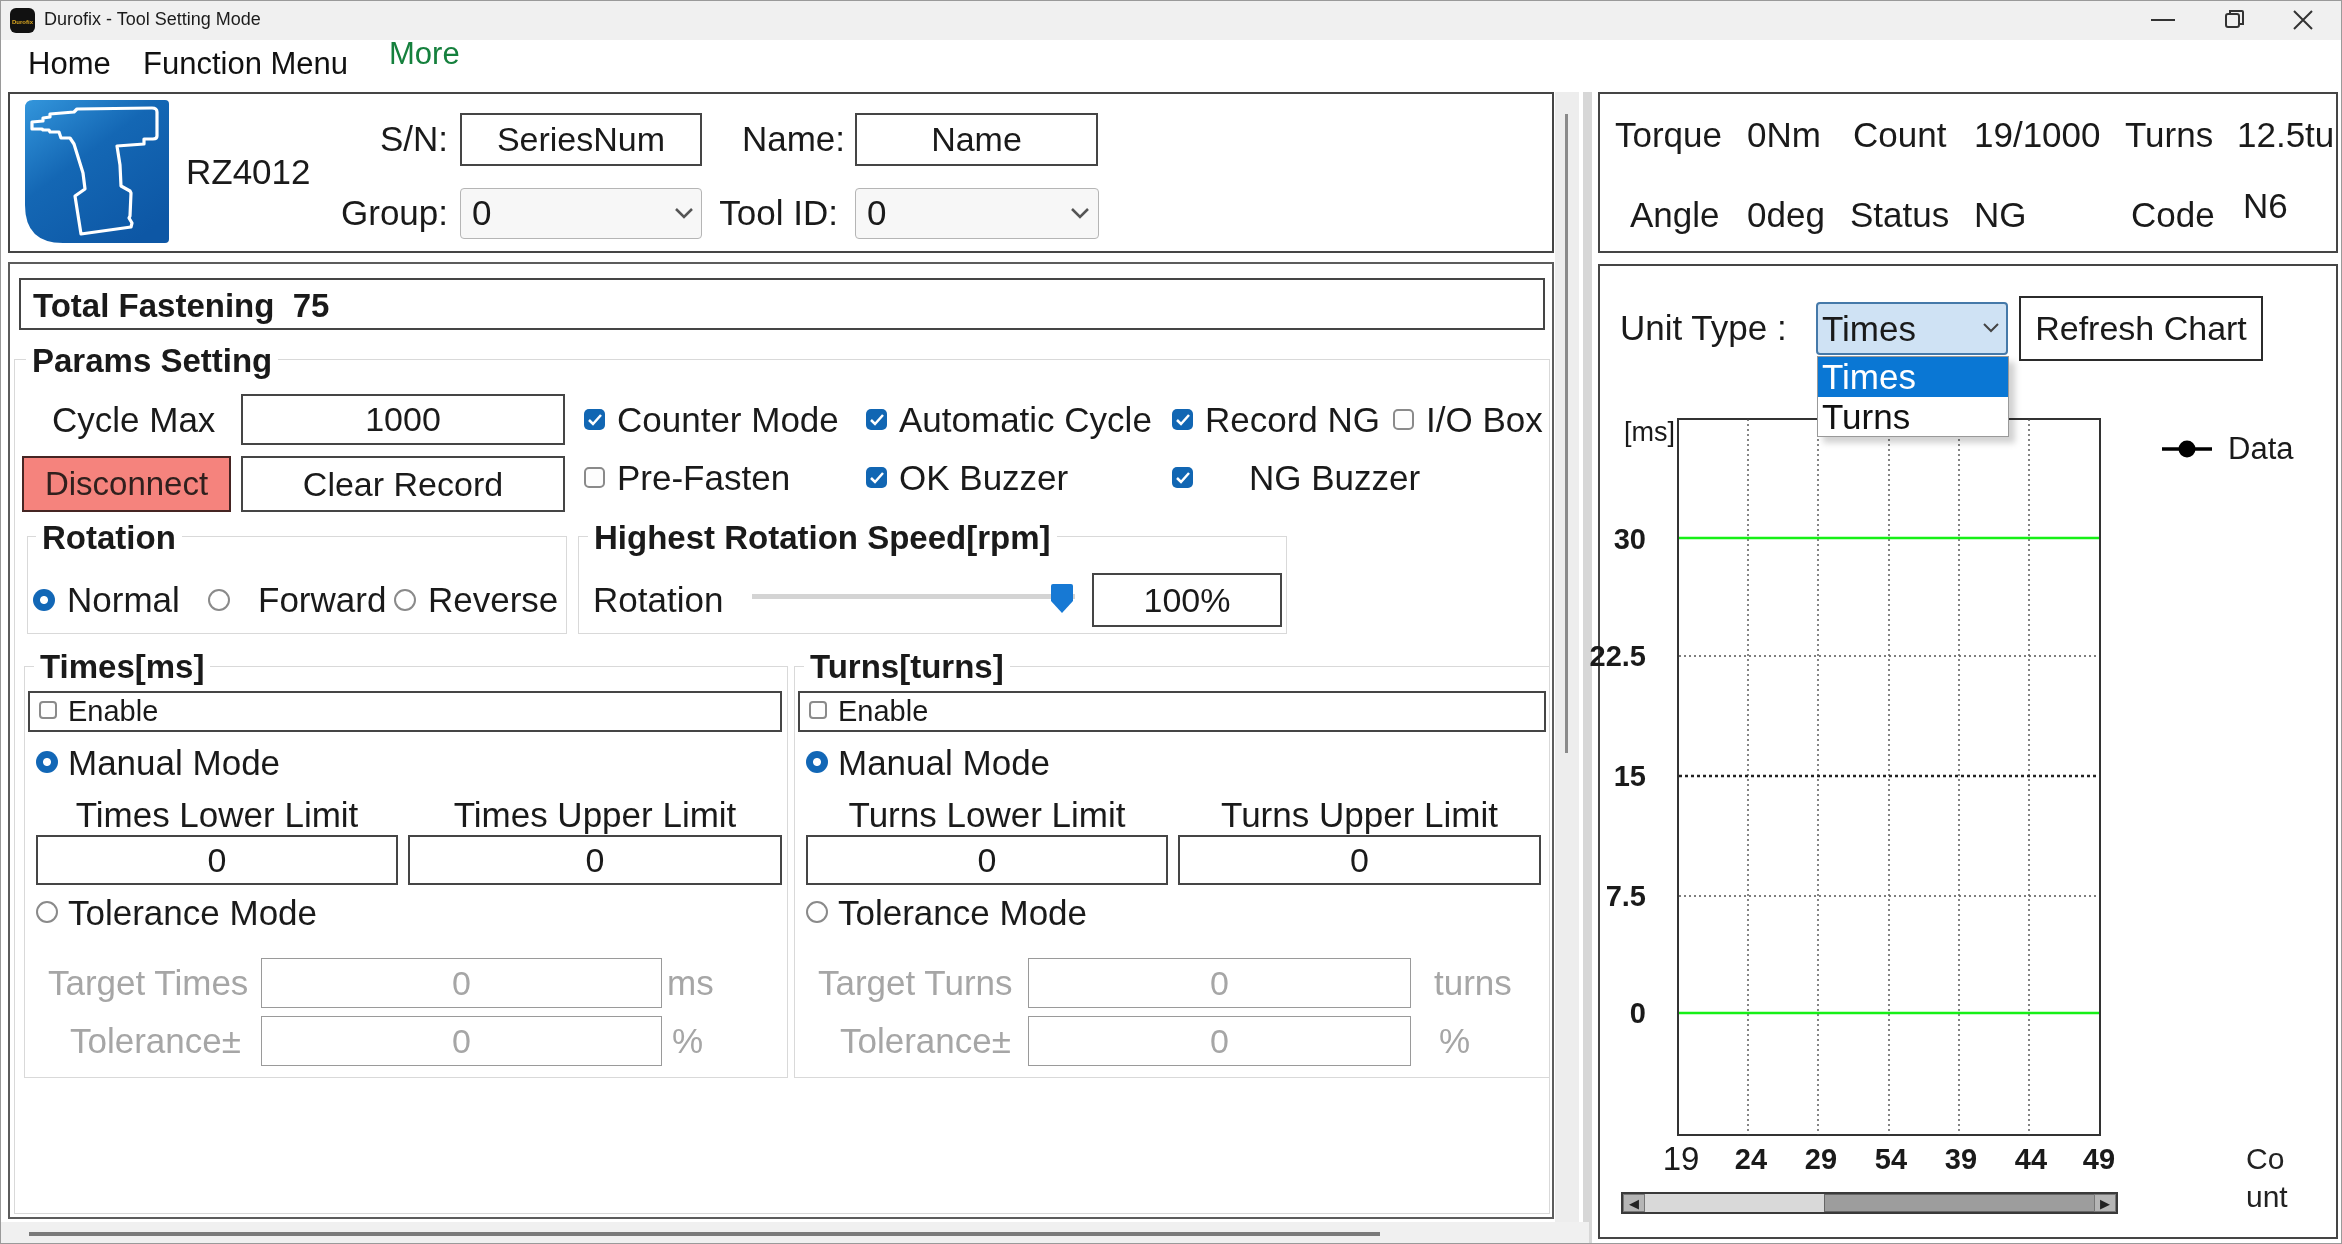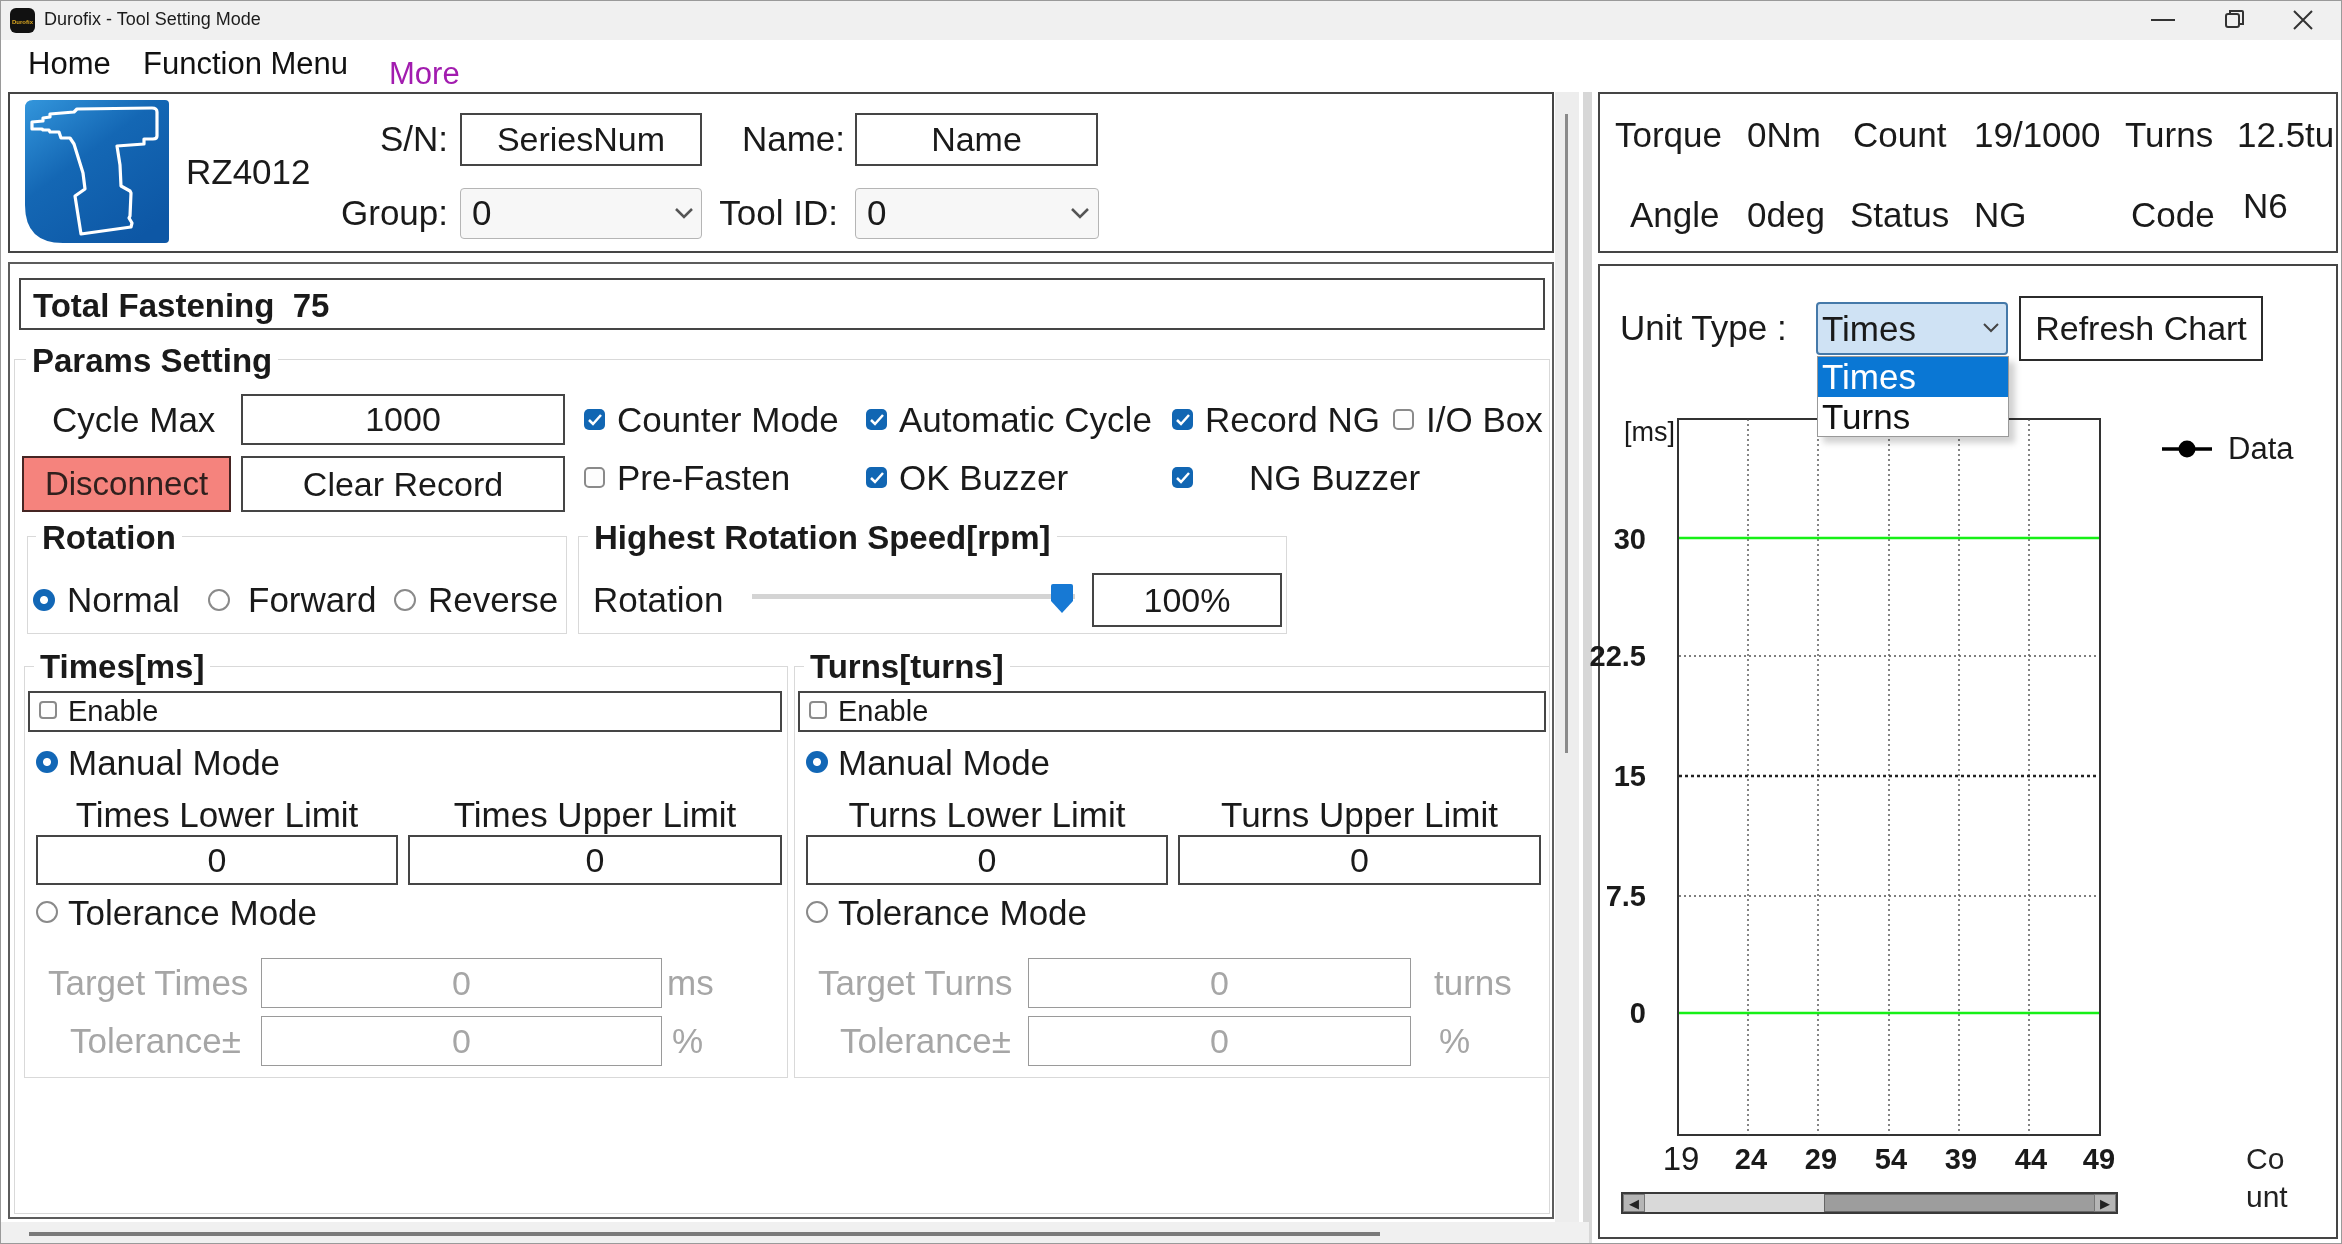--- a/index.html
+++ b/index.html
@@ -34,21 +34,21 @@
 <svg class="abs" style="left:2146px;top:5px" width="180" height="30" viewBox="0 0 180 30">
  <line x1="5" y1="15" x2="29" y2="15" stroke="#333" stroke-width="2"></line>
  <rect x="80" y="9" width="13" height="13" rx="2" fill="none" stroke="#333" stroke-width="2"></rect>
  <path d="M84 9 v-3 h12 a1 1 0 0 1 1 1 v12 h-3" fill="none" stroke="#333" stroke-width="2"></path>
  <path d="M148 6 l18 18 M166 6 l-18 18" stroke="#333" stroke-width="2"></path>
 </svg>
 
 <div class="abs" style="left:0;top:40px;width:2342px;height:52px;background:#fff;"></div>
 <div class="abs" style="left:28px;top:46px;font-size:31px;color:#111;">Home</div>
 <div class="abs" style="left:143px;top:46px;font-size:31px;color:#111;">Function Menu</div>
-<div class="abs" style="left:389px;top:56px;font-size:31px;color:#a21caf;">More</div>
+<div class="abs" style="left:389px;top:36px;font-size:31px;color:#15803d;">More</div>
 
 <div class="bx" style="left:8px;top:92px;width:1546px;height:161px;"></div>
 <svg class="abs" style="left:17px;top:100px" width="152" height="143" viewBox="0 0 152 143">
  <defs>
       <linearGradient id="bg" x1="0" y1="0" x2="0.75" y2="1">
         <stop offset="0" stop-color="#3396dc"></stop>
         <stop offset="0.45" stop-color="#1467b4"></stop>
         <stop offset="1" stop-color="#0d57a5"></stop>
       </linearGradient>
     </defs>
@@ -122,21 +122,21 @@
       <path d="M4 10 l4 4 l8 -9" fill="none" stroke="#fff" stroke-width="2.5"></path>
     </svg>
   </div>
 <div class="lbl" style="left:1205px;top:452px;height:51px;margin-left:44px;">NG Buzzer</div>
 
 <div class="fs" style="left:27px;top:536px;width:540px;height:98px;"></div>
 <div class="fs-title" style="left:36px;top:519px;">Rotation</div>
 <div class="radio on" style="left:33px;top:589px;"></div>
 <div class="lbl" style="left:67px;top:574px;height:51px;">Normal</div>
 <div class="radio off" style="left:208px;top:589px;"></div>
-<div class="lbl" style="left:248px;top:574px;height:51px;">Forward</div>
+<div class="lbl" style="left:258px;top:574px;height:51px;">Forward</div>
 <div class="radio off" style="left:394px;top:589px;"></div>
 <div class="lbl" style="left:428px;top:574px;height:51px;">Reverse</div>
 
 <div class="fs" style="left:578px;top:536px;width:709px;height:98px;"></div>
 <div class="fs-title" style="left:588px;top:519px;">Highest Rotation Speed[rpm]</div>
 <div class="lbl" style="left:593px;top:574px;height:51px;">Rotation</div>
 <div class="abs" style="left:752px;top:594px;width:323px;height:5px;background:#d4d4d4;"></div>
 <svg class="abs" style="left:1050px;top:583px" width="24" height="31" viewBox="0 0 24 31">
     <path d="M3 1 H21 a2 2 0 0 1 2 2 V18 L12 30 L1 18 V3 a2 2 0 0 1 2 -2 Z" fill="#1779d4"></path>
   </svg>

